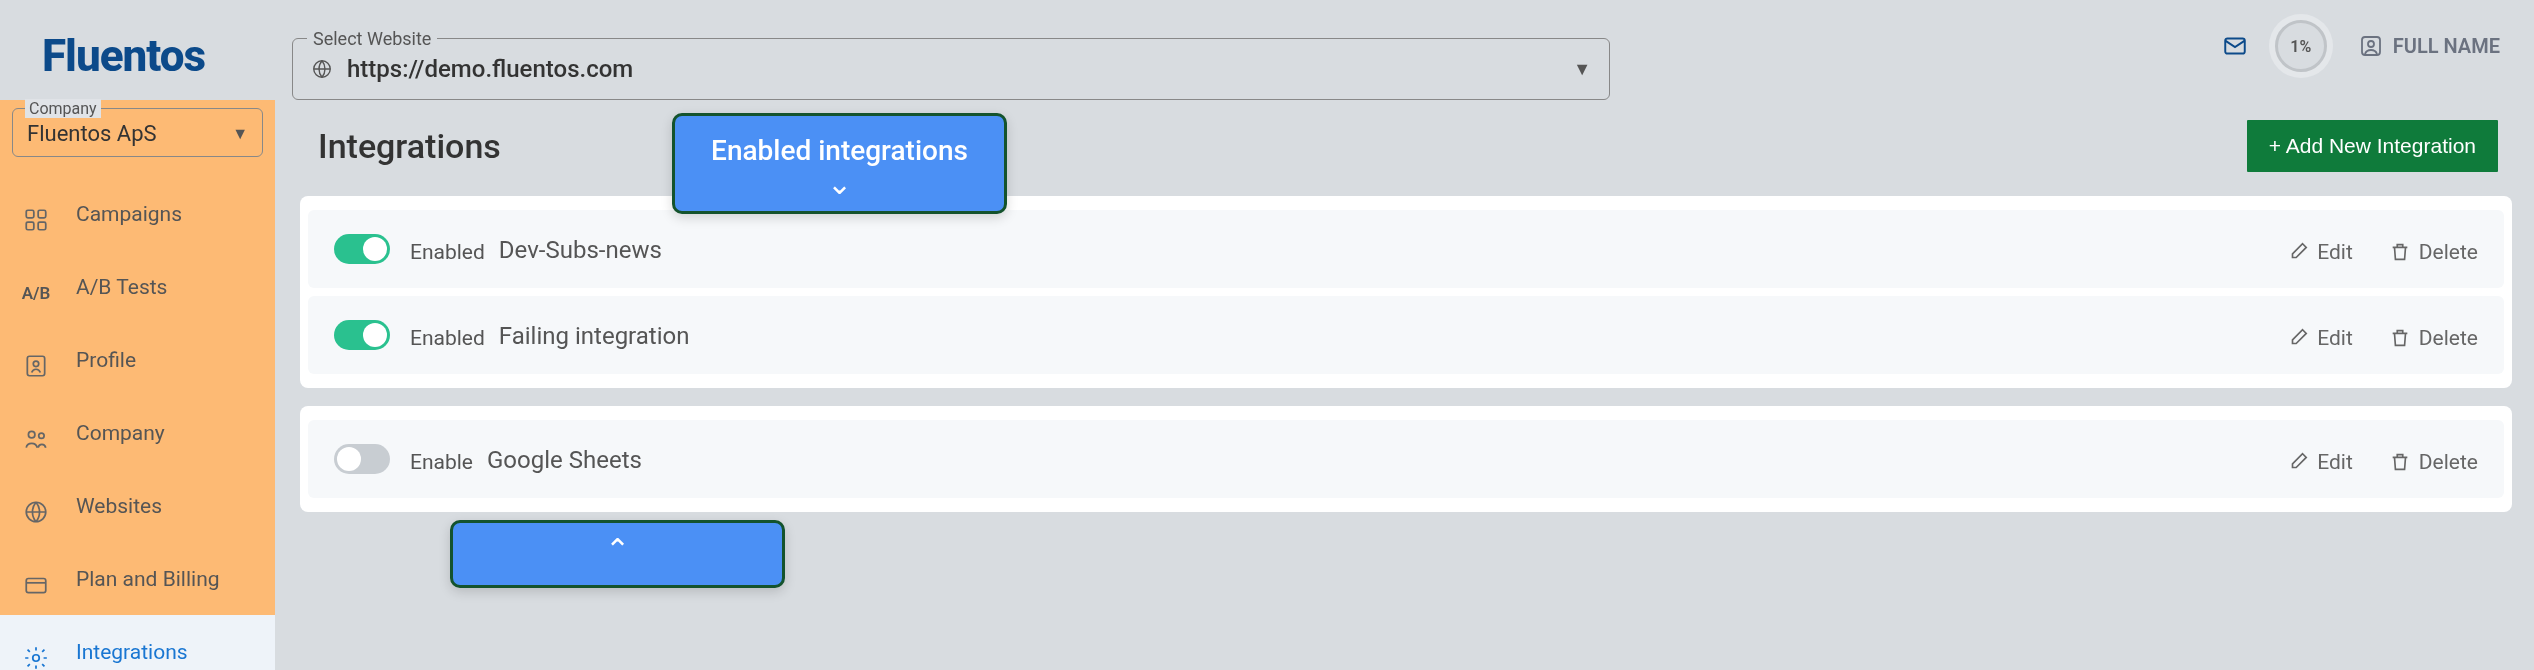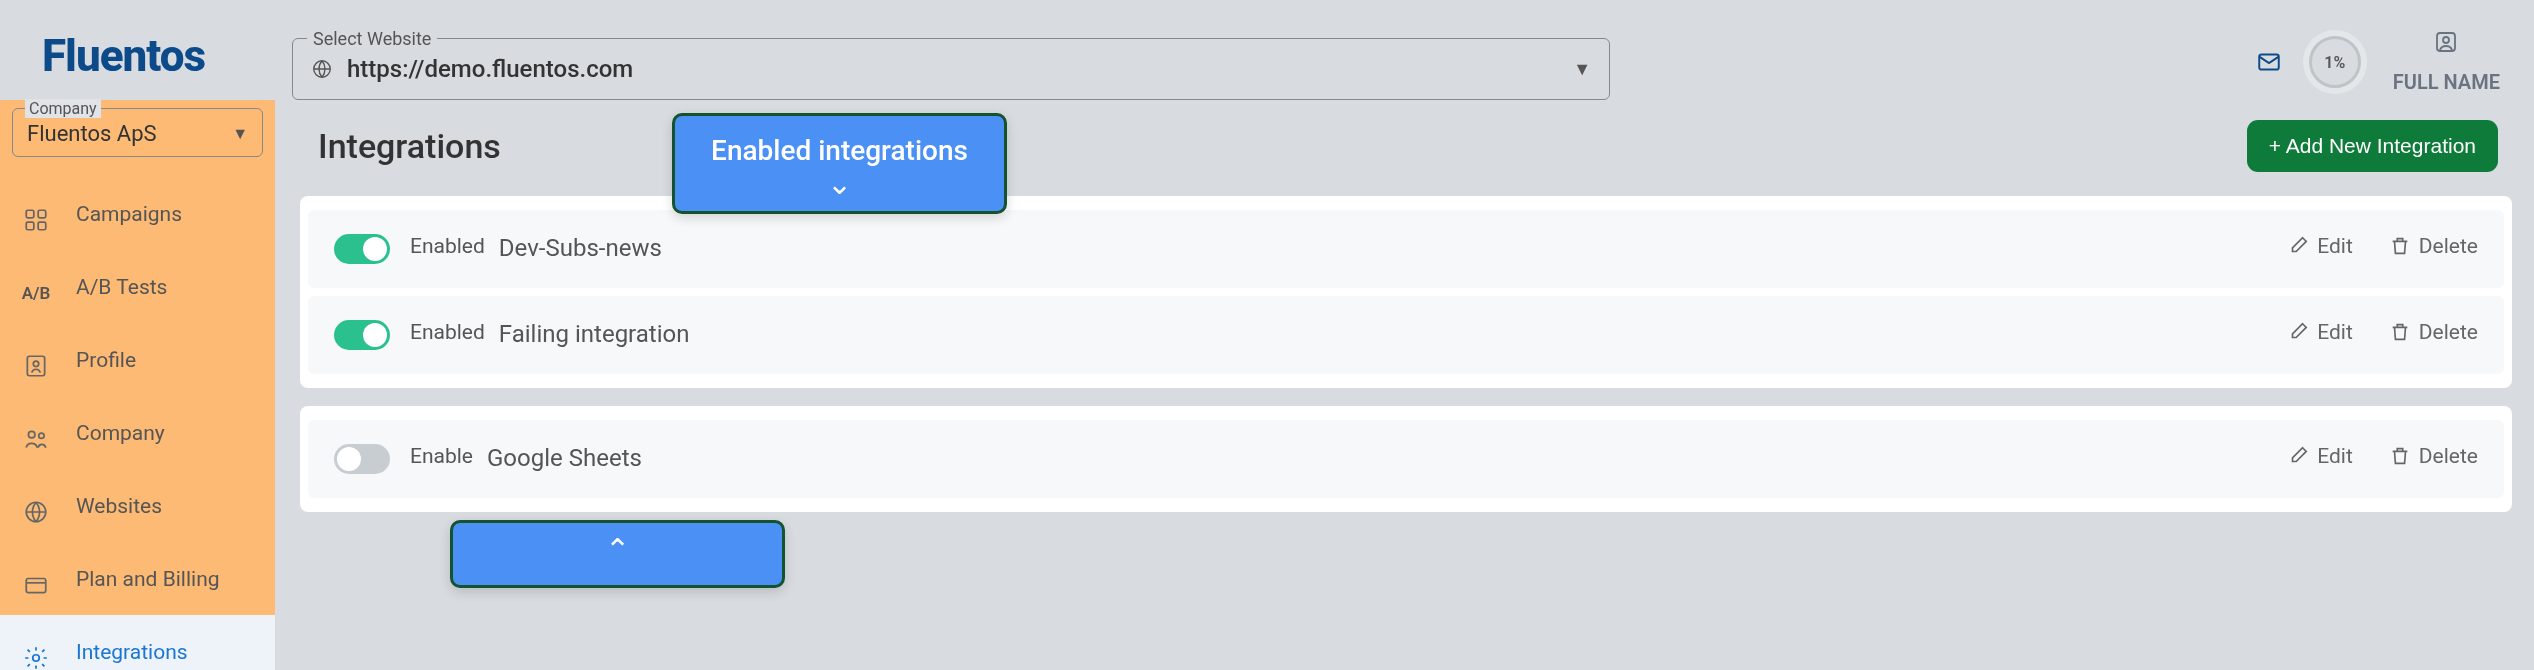--- a/index.html
+++ b/index.html
@@ -105,26 +105,25 @@
       font-size: 16px;
       font-weight: 600;
       color: #555;
       position: relative;
       background: #d8dce0;
       box-shadow: 0 0 0 6px #e4e7ea;
     }
     .user-btn {
       display: flex;
       align-items: center;
-      gap: 16px;
+      gap: 10px;
       padding: 10px 16px;
       color: #6b7280;
       font-size: 20px;
       font-weight: 600;
-      flex-direction: column;
     }
     
     
     .sidebar {
       position: absolute;
       left: 0;
       top: 100px;
       bottom: 0;
       width: 275px;
       background: #fdba74;
@@ -198,39 +197,39 @@
     }
     .page-title {
       font-size: 34px;
       font-weight: 500;
       color: #333;
     }
     .add-btn {
       background: #0f7b3b;
       color: #fff;
       border: none;
-      border-radius: 11px;
+      border-radius: 1px;
       padding: 14px 22px;
       font-size: 21px;
       font-weight: 500;
       cursor: pointer;
     }
     
     .group-card {
       background: #fff;
       border-radius: 8px;
       margin: 4px 4px 18px 4px;
       padding: 6px 8px;
     }
     
     .integration-row {
       background: #f6f8fa;
       border-radius: 6px;
       display: flex;
-      align-items: flex-start;
+      align-items: flex-end;
       padding: 24px 26px;
       margin: 8px 0;
     }
     .integration-row .toggle {
       width: 56px;
       height: 30px;
       border-radius: 15px;
       position: relative;
       margin-right: 20px;
       cursor: pointer;

